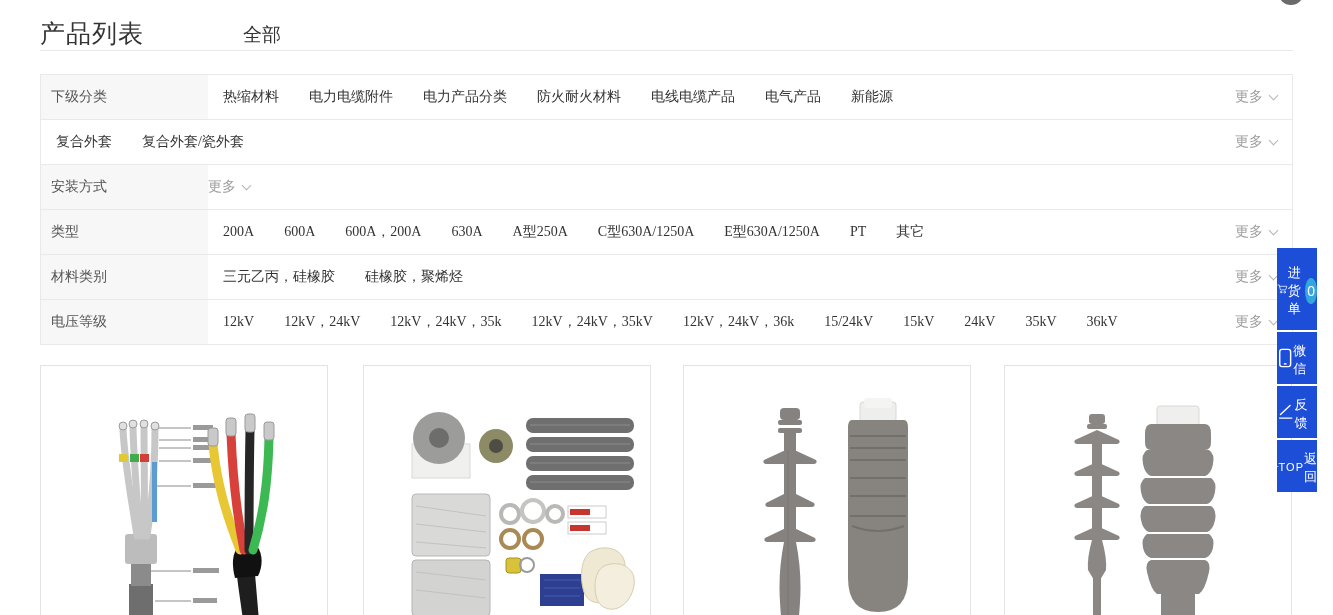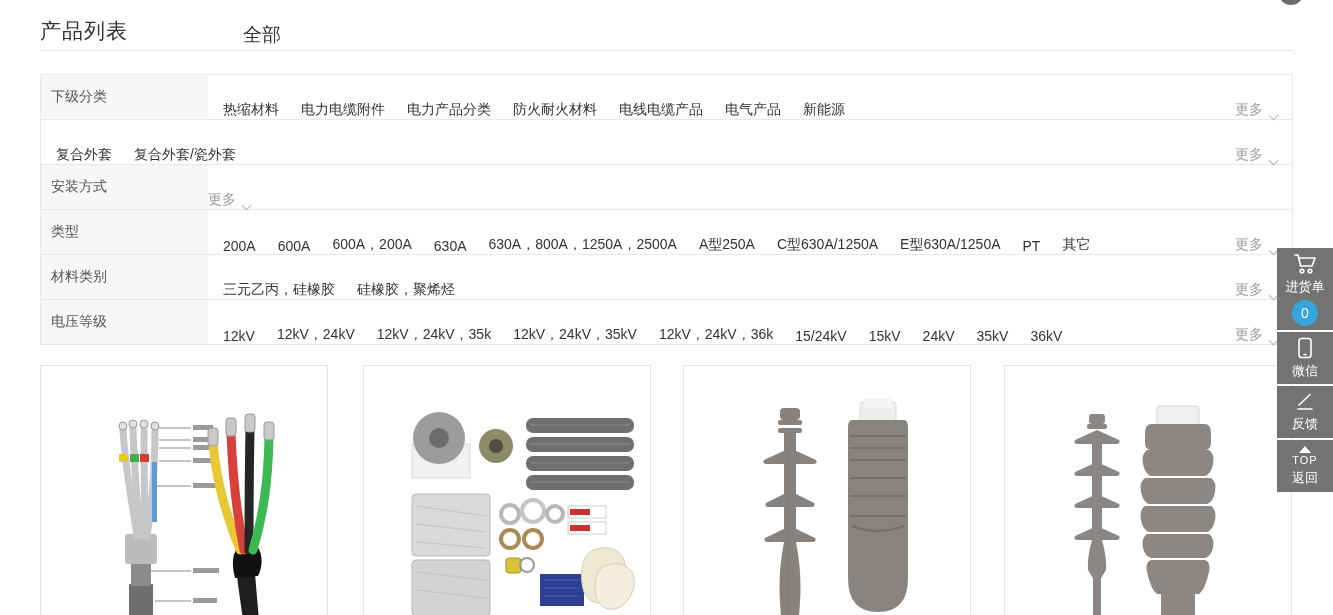--- a/index.html
+++ b/index.html
@@ -6,47 +6,47 @@
   html,body { width:1333px; height:615px; overflow:hidden; background:#fff;
               font-family:"Liberation Sans", sans-serif; color:#333; }
   .stage { position:relative; width:1333px; height:615px; overflow:hidden; }
 
   
   .top-circle { position:absolute; left:1279px; top:-17px; width:24px; height:22px;
                 border-radius:50%; background:#6b6b6b; }
 
   
   .page-header { position:absolute; left:40px; top:14px; width:1253px; height:36px; }
-  .page-title { position:absolute; left:0; top:3px; font-size:21px; color:#333; letter-spacing:1px; }
+  .page-title { position:absolute; left:0; top:3px; font-size:25px; color:#333; letter-spacing:1px; }
   .tab-all { position:absolute; left:203px; top:8px; font-size:19px; color:#333; cursor:pointer; }
   .header-divider { position:absolute; left:40px; top:50px; width:1253px; height:1px; background:#e8e8e8; }
 
   
   .filter-table { position:absolute; left:40px; top:74px; width:1253px;
                   border:1px solid #e9e9e9; border-bottom:none; }
   .filter-row { display:flex; align-items:stretch; height:45px; border-bottom:1px solid #e9e9e9;
                 background:#fff; font-size:14px; }
   .filter-label { width:167px; min-width:167px; background:#f7f7f7; display:flex; align-items:center;
                   padding-left:10px; color:#555; }
-  .filter-options { flex:1; display:flex; align-items:flex-end; gap:22px; padding-left:15px;
-                    overflow:hidden; white-space:nowrap; }
+  .filter-options { flex:1; display:flex; align-items:center; gap:30px; padding-left:15px;
+                    overflow:hidden; white-space:nowrap;font-family:Liberation Serif, serif; }
   .filter-option { color:#333; cursor:pointer; }
-  .more-btn { display:flex; align-items:flex-end; padding-right:15px; color:#9d9d9d; cursor:pointer; }
+  .more-btn { display:flex; align-items:center; padding-right:15px; color:#9d9d9d; cursor:pointer; }
   .chev { display:inline-block; width:7px; height:7px; border-right:1px solid #b5b5b5;
           border-bottom:1px solid #b5b5b5; transform:rotate(45deg); margin-left:7px; margin-top:-4px; }
 
   
   .products { position:absolute; left:40px; top:365px; width:1253px; height:250px; }
   .product-card { position:absolute; top:0; width:288px; height:282px; background:#fff;
                   border:1px solid #e3e3e3; cursor:pointer; overflow:hidden; }
   .product-card svg { display:block; }
 
   
   .side-toolbar { position:absolute; right:0; top:248px; width:56px; z-index:10; }
-  .side-panel { width:56px; background:#737373; color:#fff; display:flex; flex-direction:column;
+  .side-panel { width:40px; background:#1d4ed8; color:#fff; display:flex; flex-direction:row;
                 align-items:center; justify-content:center; margin-bottom:2px; cursor:pointer; }
   .side-panel .lbl { font-size:13px; color:#fff; margin-top:3px; }
   .panel-cart { height:82px; }
   .panel-sm { height:52px; }
   .badge { width:26px; height:26px; border-radius:50%; background:#35a6dd; color:#fff;
            font-size:14px; display:flex; align-items:center; justify-content:center; margin-top:4px; }
   .top-word { font-size:11px; color:#fff; letter-spacing:1px; line-height:1; margin-top:2px; }
 </style>
 </head>
 <body>
@@ -95,21 +95,20 @@
           <span class="chev"></span>
         </div>
       </div>
       <div class="filter-row">
         <div class="filter-label">类型</div>
         <div class="filter-options">
           <span class="filter-option">200A</span>
           <span class="filter-option">600A</span>
           <span class="filter-option">600A，200A</span>
           <span class="filter-option">630A</span>
-          <span class="filter-option">630A，800A，1250A，2500A</span>
           <span class="filter-option">A型250A</span>
           <span class="filter-option">C型630A/1250A</span>
           <span class="filter-option">E型630A/1250A</span>
           <span class="filter-option">PT</span>
           <span class="filter-option">其它</span>
         </div>
         <div class="more-btn">
           <span class="more-text">更多</span>
           <span class="chev"></span>
         </div>

